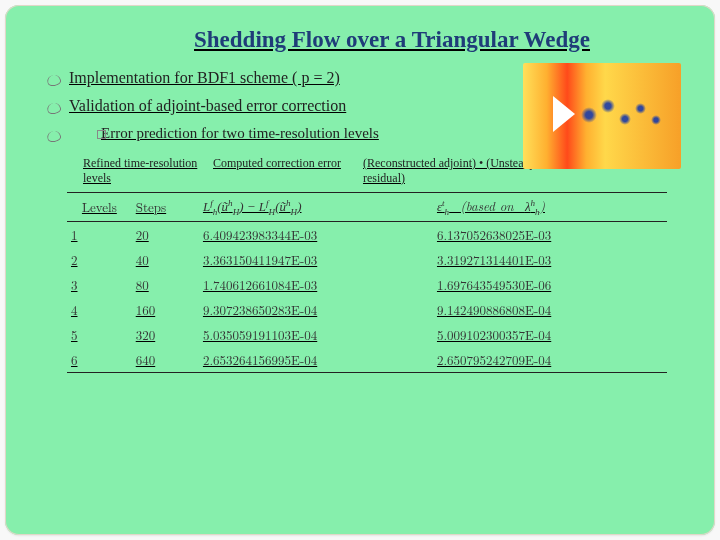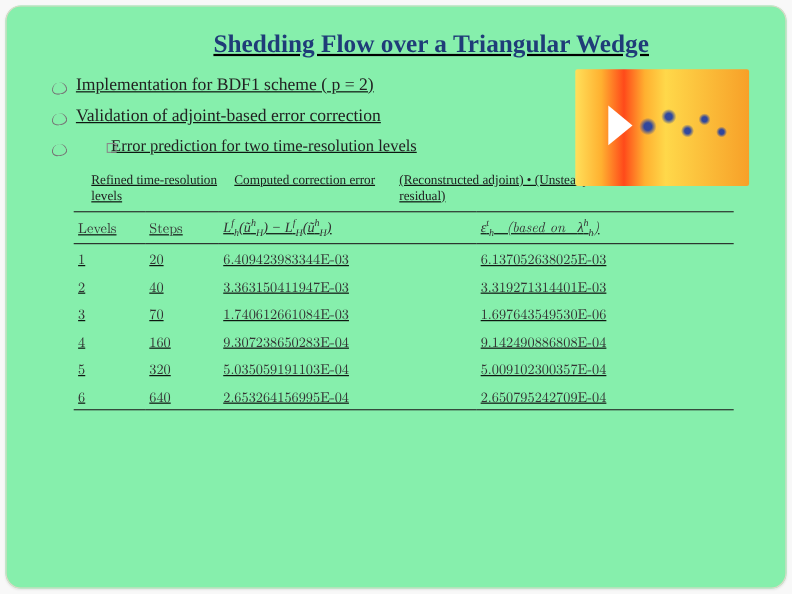--- a/index.html
+++ b/index.html
@@ -113,21 +113,21 @@
     padding: 3px 4px 4px 4px;
     border-top: 1.2px solid #222;
     border-bottom: 0.8px solid #222;
     text-align: left;
   }
   thead th.formula { font-style: italic; }
   tbody td {
     padding: 3px 4px;
   }
   tbody tr:last-child td { border-bottom: 1.2px solid #222; }
-  .c-lv { width: 52px; }
+  .c-lv { width: 52px; text-align: center; }
   .c-st { width: 54px; }
   .c-e1 { width: 188px; }
   .c-e2 { width: 188px; }
   .math { font-style: italic; font-family: Georgia, serif; }
   .sup { font-size: 0.7em; vertical-align: super; }
   .subm { font-size: 0.7em; vertical-align: sub; }
 </style>
 </head>
 <body>
 
@@ -183,21 +183,21 @@
               <td>6.137052638025E-03</td>
             </tr>
             <tr>
               <td>2</td>
               <td>40</td>
               <td>3.363150411947E-03</td>
               <td>3.319271314401E-03</td>
             </tr>
             <tr>
               <td>3</td>
-              <td>70</td>
+              <td>80</td>
               <td>1.740612661084E-03</td>
               <td>1.697643549530E-06</td>
             </tr>
             <tr>
               <td>4</td>
               <td>160</td>
               <td>9.307238650283E-04</td>
               <td>9.142490886808E-04</td>
             </tr>
             <tr>

